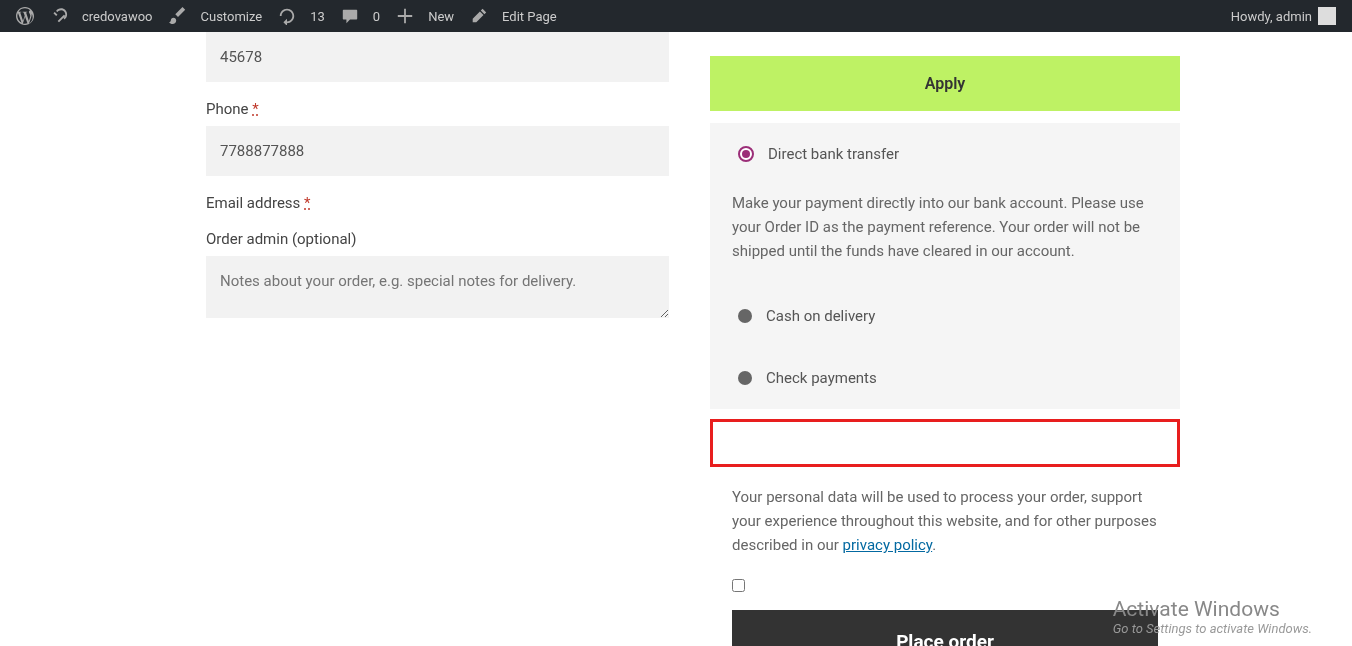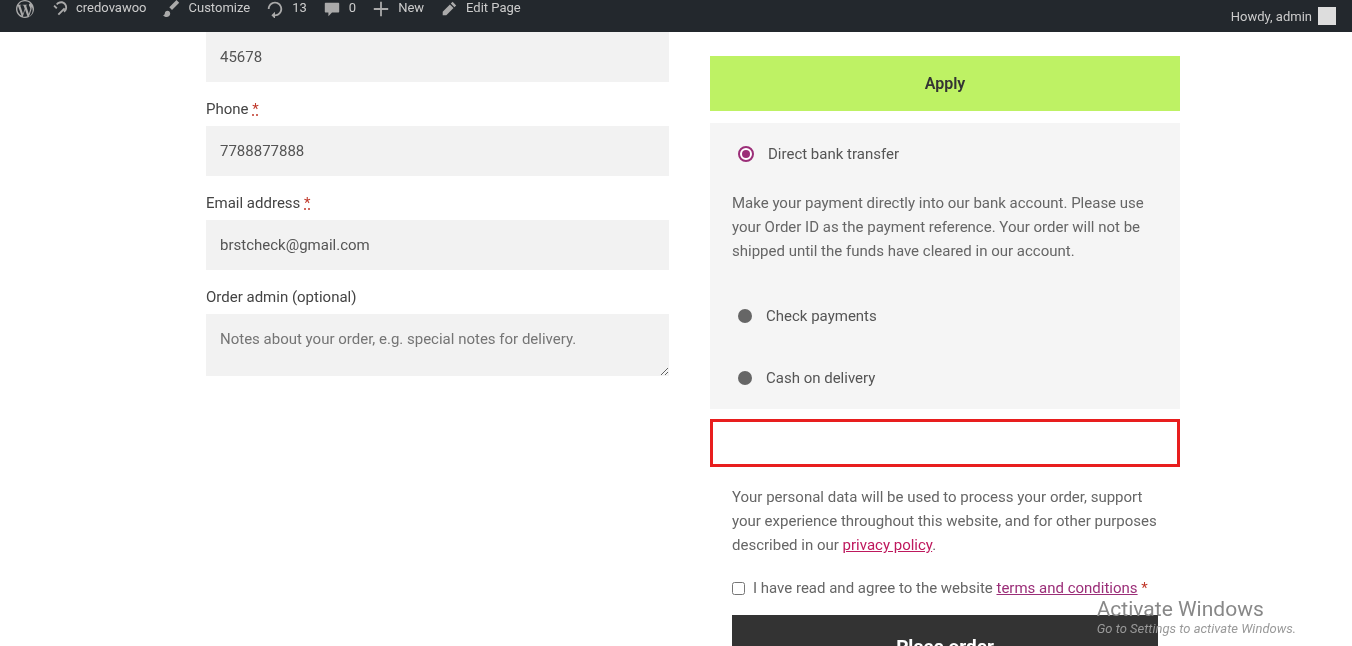--- a/index.html
+++ b/index.html
@@ -1,21 +1,21 @@
 <!DOCTYPE html>
 <html><head>
 <meta charset="utf-8">
 <style>
   * { box-sizing: border-box; margin: 0; padding: 0; }
   body { font-family: -apple-system, BlinkMacSystemFont, "Segoe UI", Roboto, sans-serif; background: #fff; color: #333; width: 1352px; height: 646px; overflow: hidden; position: relative; }
   
   
   .admin-bar { background: #23282d; color: #ccc; height: 32px; display: flex; align-items: center; font-size: 13px; padding: 0 8px; justify-content: space-between; }
   .admin-left { display: flex; align-items: center; gap: 0; }
-  .admin-item { display: flex; align-items: flex-start; gap: 8px; padding: 0 8px; height: 32px; cursor: pointer; color: #ccc; }
+  .admin-item { display: flex; align-items: center; gap: 14px; padding: 0 8px; height: 32px; cursor: pointer; color: #ccc; }
   .admin-right { display: flex; align-items: center; gap: 6px; padding-right: 8px; }
   .avatar-box { width: 18px; height: 18px; background: #ddd; display: inline-block; }
   
   
   .content { display: flex; padding: 0; margin-top: 0; }
   .left-col { width: 670px; padding-left: 206px; padding-right: 0; padding-top: 0; }
   .right-col { width: 470px; margin-left: 40px; padding-top: 0; }
   
   
   .form-row { margin-bottom: 18px; }
@@ -35,30 +35,30 @@
   .pay-option { padding: 22px 28px; display: flex; align-items: center; gap: 14px; font-size: 15px; color: #555; }
   .radio-outer { width: 16px; height: 16px; border-radius: 50%; border: 2px solid #888; display: inline-flex; align-items: center; justify-content: center; background: #fff; }
   .radio-outer.selected { border-color: #9b2e78; }
   .radio-inner { width: 8px; height: 8px; border-radius: 50%; background: #9b2e78; }
   .radio-dot { width: 14px; height: 14px; border-radius: 50%; background: #666; display: inline-block; }
   .pay-desc { padding: 6px 22px 22px 22px; font-size: 15px; color: #666; line-height: 1.6; }
   
   .red-box { border: 3px solid #e81e1e; height: 48px; margin-top: 10px; }
   
   .privacy-text { font-size: 15px; color: #666; line-height: 1.6; padding: 18px 22px 8px 22px; }
-  .privacy-text a { color: #be185d; text-decoration: underline; }
+  .privacy-text a { color: #0369a1; text-decoration: underline; }
   
   .terms-row { padding: 14px 22px 18px 22px; font-size: 15px; color: #666; display: flex; align-items: center; gap: 8px; }
   .terms-row a { color: #9b2e78; text-decoration: underline; }
   .terms-star { color: #c0392b; }
   
   .place-order { background: #333; color: #fff; text-align: center; padding: 20px; font-size: 19px; font-weight: 700; margin: 0 22px; cursor: pointer; }
   
   
-  .watermark { position: absolute; right: 56px; bottom: 10px; text-align: left; color: #999; pointer-events: none; }
+  .watermark { position: absolute; right: 40px; bottom: 10px; text-align: left; color: #999; pointer-events: none; }
   .watermark .wm-title { font-size: 21px; color: #888; }
   .watermark .wm-sub { font-size: 13px; color: #999; font-style: italic; }
   
   .icon-svg { width: 18px; height: 18px; fill: #aaa; }
 </style>
 </head>
 <body>
 
 <div class="admin-bar">
   <div class="admin-left">
@@ -114,58 +114,56 @@
   <div class="left-col">
     <div class="form-row">
       <input class="form-input" value="45678" style="">
     </div>
     <div class="form-row">
       <label><span>Phone</span> <span class="req">*</span></label>
       <input class="form-input" value="7788877888" style="">
     </div>
     <div class="form-row">
       <label><span>Email address</span> <span class="req">*</span></label>
-      <input class="form-input" value="brstcheck@gmail.com" style="">
     </div>
     <div class="form-row">
       <label>Order admin (optional)</label>
       <textarea class="form-input" placeholder="Notes about your order, e.g. special notes for delivery." style=""></textarea>
     </div>
   </div>
 
   <div class="right-col">
     <div class="apply-box">Apply</div>
 
     <div class="payment-box">
       <div class="pay-option">
         <span class="radio-outer selected">
             <span class="radio-inner"></span>
           </span>
         <span>Direct bank transfer</span>
       </div>
       <div class="pay-desc">Make your payment directly into our bank account. Please use your Order ID as the payment reference. Your order will not be shipped until the funds have cleared in our account.</div>
       <div class="pay-option">
         <span class="radio-dot"></span>
-        <span>Check payments</span>
+        <span>Cash on delivery</span>
       </div>
       <div class="pay-option">
         <span class="radio-dot"></span>
-        <span>Cash on delivery</span>
+        <span>Check payments</span>
       </div>
     </div>
 
     <div class="red-box"></div>
 
     <div class="privacy-text">
       <span>Your personal data will be used to process your order, support your experience throughout this website, and for other purposes described in our </span><a href="#">privacy policy</a>.
     </div>
 
     <div class="terms-row">
       <input type="checkbox" style="">
-      <span><span>I have read and agree to the website </span><a href="#">terms and conditions</a> <span class="terms-star">*</span></span>
     </div>
 
     <div class="place-order">Place order</div>
   </div>
 </div>
 
 <div class="watermark">
   <div class="wm-title">Activate Windows</div>
   <div class="wm-sub">Go to Settings to activate Windows.</div>
 </div>

